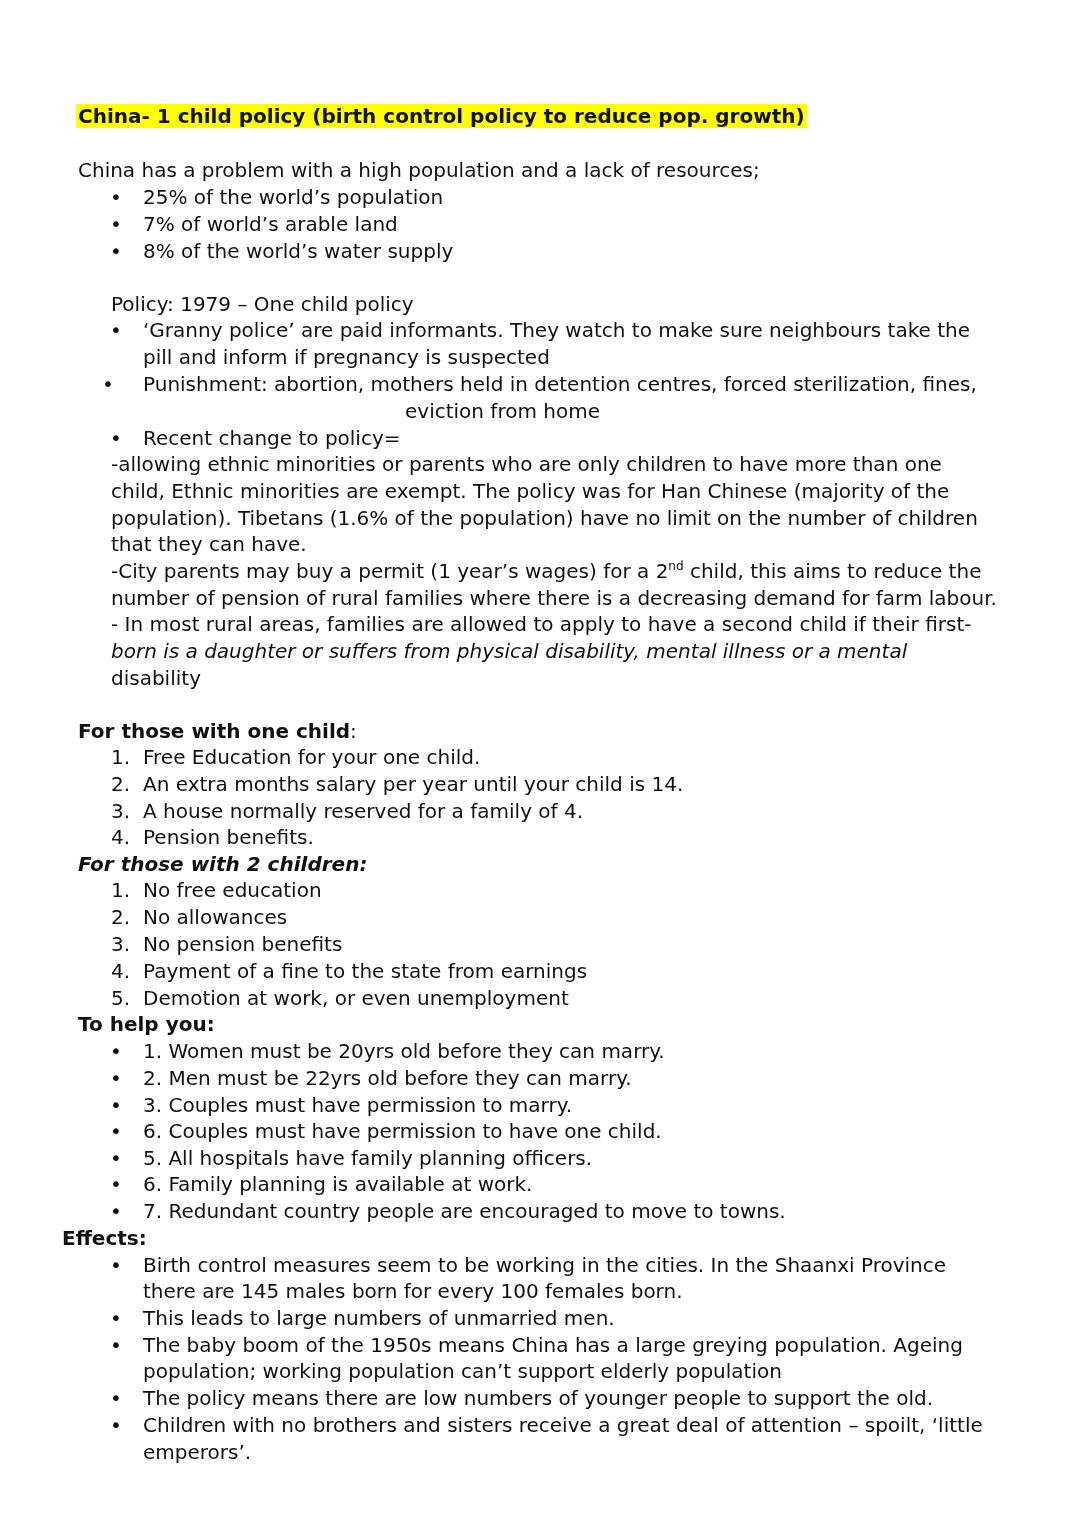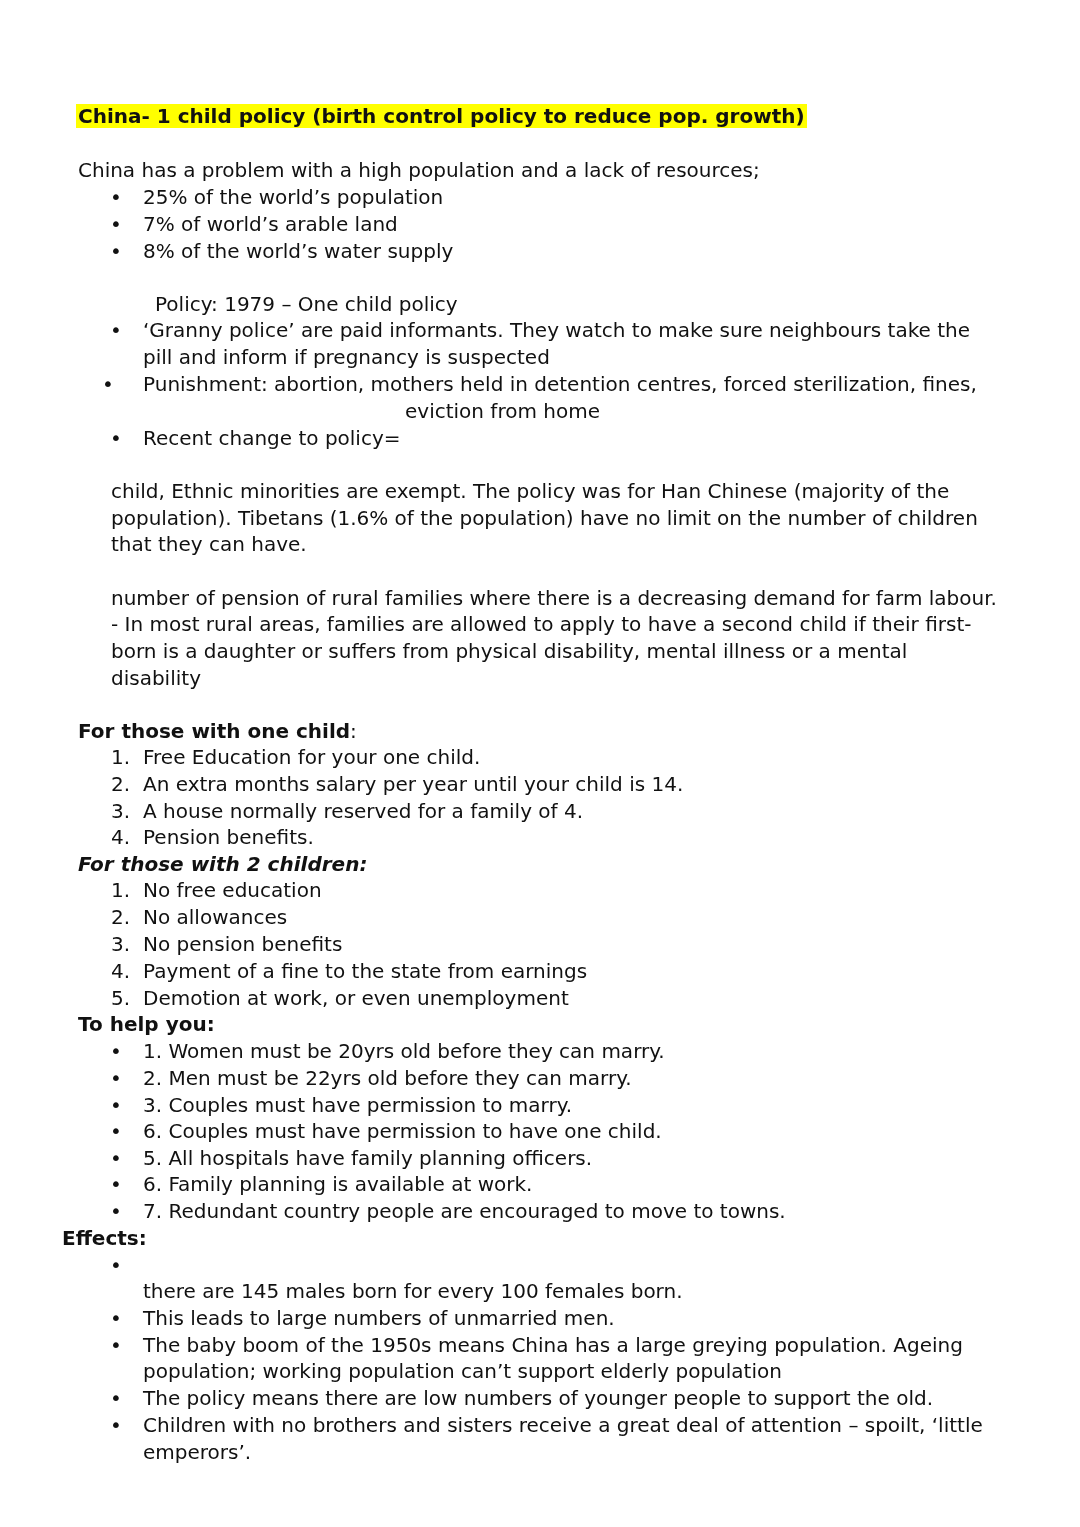--- a/index.html
+++ b/index.html
@@ -24,38 +24,42 @@
   </div>
 
   <div class="line" style="left:78px; top:157px;">China has a problem with a high population and a lack of resources;</div>
   <span class="line bullet" style="left:110px; top:184px;">•</span>
   <div class="line" style="left:143px; top:184px;">25% of the world’s population</div>
   <span class="line bullet" style="left:110px; top:211px;">•</span>
   <div class="line" style="left:143px; top:211px;">7% of world’s arable land</div>
   <span class="line bullet" style="left:110px; top:238px;">•</span>
   <div class="line" style="left:143px; top:238px;">8% of the world’s water supply</div>
 
-  <div class="line" style="left:111px; top:291px;margin-left:44px;">Policy: 1979 – One child policy</div>
+  <div class="line" style="left:111px; top:291px;">Policy: 1979 – One child policy</div>
   <span class="line bullet" style="left:110px; top:317px;">•</span>
   <div class="line" style="left:143px; top:317px;">‘Granny police’ are paid informants. They watch to make sure neighbours take the</div>
   <div class="line" style="left:143px; top:344px;">pill and inform if pregnancy is suspected</div>
   <span class="line bullet" style="left:102px; top:371px;">•</span>
   <div class="line" style="left:143px; top:371px;">Punishment: abortion, mothers held in detention centres, forced sterilization, fines,</div>
   <div class="line" style="left:405px; top:398px;">eviction from home</div>
   <span class="line bullet" style="left:110px; top:425px;">•</span>
   <div class="line" style="left:143px; top:425px;">Recent change to policy=</div>
 
+  <div class="line" style="left:111px; top:451px;">-allowing ethnic minorities or parents who are only children to have more than one</div>
   <div class="line" style="left:111px; top:478px;">child, Ethnic minorities are exempt.  The policy was for Han Chinese (majority of the</div>
   <div class="line" style="left:111px; top:505px;">population).  Tibetans (1.6% of the population) have no limit on the number of children</div>
   <div class="line" style="left:111px; top:531px;">that they can have.</div>
 
+  <div class="line" style="left:111px; top:558px;">
+    <span>-City parents may buy a permit (1 year’s wages) for a 2</span><sup>nd</sup><span> child, this aims to reduce the</span>
+  </div>
   <div class="line" style="left:111px; top:585px;">number of pension of rural families where there is a decreasing demand for farm labour.</div>
 
   <div class="line" style="left:111px; top:611px;">- In most rural areas, families are allowed to apply to have a second child if their first-</div>
-  <div class="line" style="left:111px; top:638px;">born is a daughter or suffers from physical disability, mental illness or a mental</div>
+  <div class="line" style="left:111px; top:638px;font-style:italic;">born is a daughter or suffers from physical disability, mental illness or a mental</div>
   <div class="line" style="left:111px; top:665px;">disability</div>
 
   <div class="line" style="left:78px; top:718px;"><span class="bold">For those with one child</span><span>:</span></div>
   <div class="line" style="left:111px; top:744px;">1.</div>
   <div class="line" style="left:143px; top:744px;">Free Education for your one child.</div>
   <div class="line" style="left:111px; top:771px;">2.</div>
   <div class="line" style="left:143px; top:771px;">An extra months salary per year until your child is 14.</div>
   <div class="line" style="left:111px; top:798px;">3.</div>
   <div class="line" style="left:143px; top:798px;">A house normally reserved for a family of 4.</div>
   <div class="line" style="left:111px; top:824px;">4.</div>
@@ -84,20 +88,21 @@
   <div class="line" style="left:143px; top:1118px;">6. Couples must have permission to have one child.</div>
   <span class="line bullet" style="left:110px; top:1145px;">•</span>
   <div class="line" style="left:143px; top:1145px;">5. All hospitals have family planning officers.</div>
   <span class="line bullet" style="left:110px; top:1171px;">•</span>
   <div class="line" style="left:143px; top:1171px;">6. Family planning is available at work.</div>
   <span class="line bullet" style="left:110px; top:1198px;">•</span>
   <div class="line" style="left:143px; top:1198px;">7. Redundant country people are encouraged to move to towns.</div>
 
   <div class="line bold" style="left:62px; top:1225px;">Effects:</div>
   <span class="line bullet" style="left:110px; top:1252px;">•</span>
+  <div class="line" style="left:143px; top:1252px;">Birth control measures seem to be working in the cities.  In the Shaanxi Province</div>
   <div class="line" style="left:143px; top:1278px;">there are 145 males born for every 100 females born.</div>
   <span class="line bullet" style="left:110px; top:1305px;">•</span>
   <div class="line" style="left:143px; top:1305px;">This leads to large numbers of unmarried men.</div>
   <span class="line bullet" style="left:110px; top:1332px;">•</span>
   <div class="line" style="left:143px; top:1332px;">The baby boom of the 1950s means China has a large greying population. Ageing</div>
   <div class="line" style="left:143px; top:1358px;">population; working population can’t support elderly population</div>
   <span class="line bullet" style="left:110px; top:1385px;">•</span>
   <div class="line" style="left:143px; top:1385px;">The policy means there are low numbers of younger people to support the old.</div>
   <span class="line bullet" style="left:110px; top:1412px;">•</span>
   <div class="line" style="left:143px; top:1412px;text-align:right;">Children with no brothers and sisters receive a great deal of attention – spoilt, ‘little</div>

